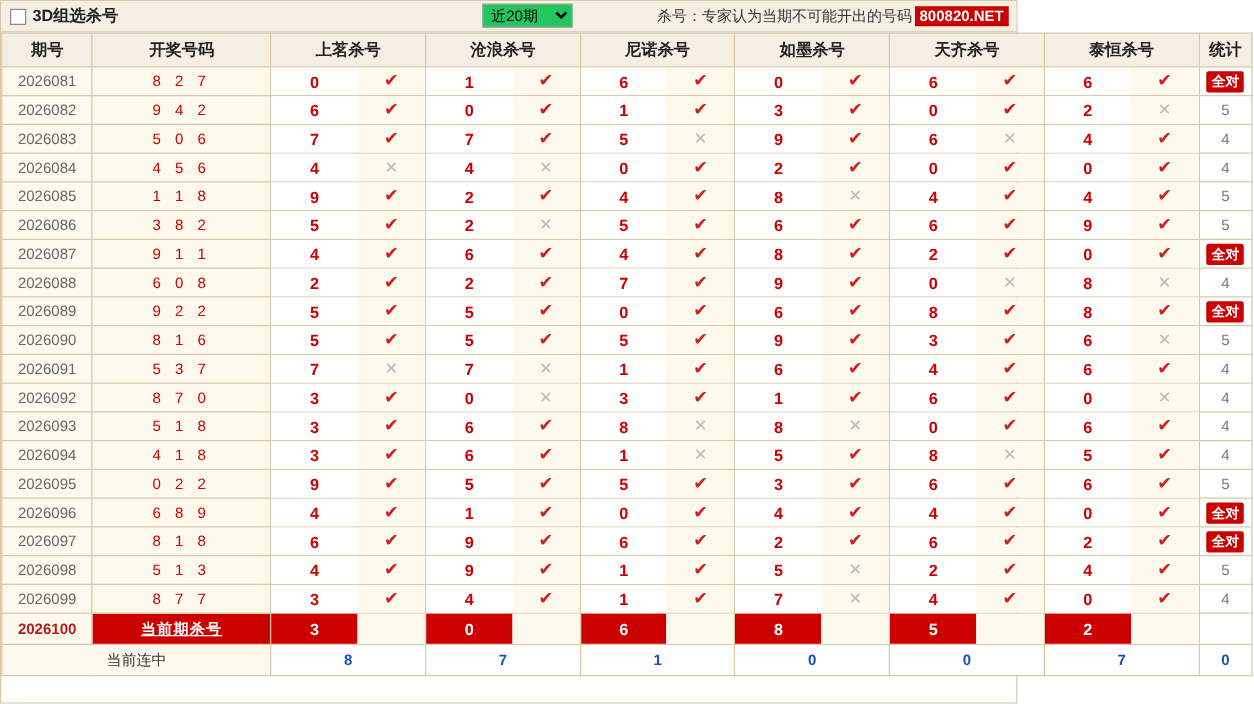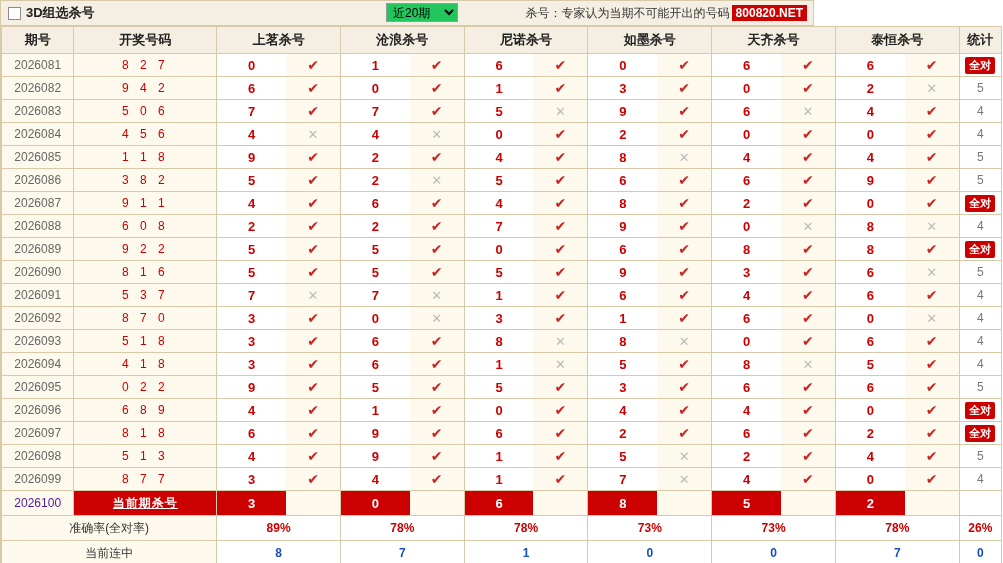--- a/index.html
+++ b/index.html
@@ -29,21 +29,21 @@
   .expcell{position:relative;height:22px;}
   .expcell .num{position:absolute;left:0;top:0;width:56%;height:100%;display:flex;align-items:center;justify-content:center;color:#cc0000;font-weight:bold;font-size:13px;background:#fff;}
   .expcell .mark{position:absolute;right:0;top:0;width:44%;height:100%;display:flex;align-items:center;justify-content:center;background:#fdf9ec;}
   .tick{color:#cc2222;font-size:14px;line-height:1;font-family:"DejaVu Sans",sans-serif;}
   .cross{color:#bbb;font-size:13px;line-height:1;font-family:"DejaVu Sans",sans-serif;}
 
   td.stat{background:#fff;color:#777;font-size:11px;}
   .allright{display:inline-block;background:#cc0000;color:#fff;font-weight:bold;font-size:11px;padding:1px 4px;border-radius:2px;}
 
   
-  tr.current td.issue{background:#fdf9ec;color:#4c1d95;}
+  tr.current td.issue{background:#fdf9ec;color:#b91c1c;font-weight:bold;}
   td.curlabel{background:#cc0000;color:#fff;font-weight:bold;font-size:13px;height:24px;letter-spacing:1px;text-align:center;text-decoration:underline;}
   .curcell{position:relative;height:24px;}
   .curcell .num{position:absolute;left:0;top:0;width:56%;height:100%;display:flex;align-items:center;justify-content:center;background:#cc0000;color:#fff;font-weight:bold;font-size:13px;}
   .curcell .mark{position:absolute;right:0;top:0;width:44%;height:100%;background:#fdf9ec;}
 
   td.footlabel{background:#fdf9ec;color:#333;height:24px;font-size:12px;}
   td.footval{background:#fff;color:#cc0000;font-weight:bold;font-size:13px;height:24px;}
   td.footval.blue{color:#1a4fb8;}
   td.footstat{background:#fff;color:#cc0000;font-weight:bold;font-size:12px;}
   td.footstat.blue{color:#1a4fb8;}
@@ -1132,30 +1132,20 @@
           </td>
           <td>
             <div class="curcell">
               <div class="num">2</div>
               <div class="mark"></div>
             </div>
           </td>
           <td class="stat"></td>
         </tr>
         <tr>
-          <td class="footlabel" colspan="2">准确率(全对率)</td>
-          <td class="footval">89%</td>
-          <td class="footval">78%</td>
-          <td class="footval">78%</td>
-          <td class="footval">73%</td>
-          <td class="footval">73%</td>
-          <td class="footval">78%</td>
-          <td class="footstat">26%</td>
-        </tr>
-        <tr>
           <td class="footlabel" colspan="2">当前连中</td>
           <td class="footval blue">8</td>
           <td class="footval blue">7</td>
           <td class="footval blue">1</td>
           <td class="footval blue">0</td>
           <td class="footval blue">0</td>
           <td class="footval blue">7</td>
           <td class="footstat blue">0</td>
         </tr>
       </tbody>

